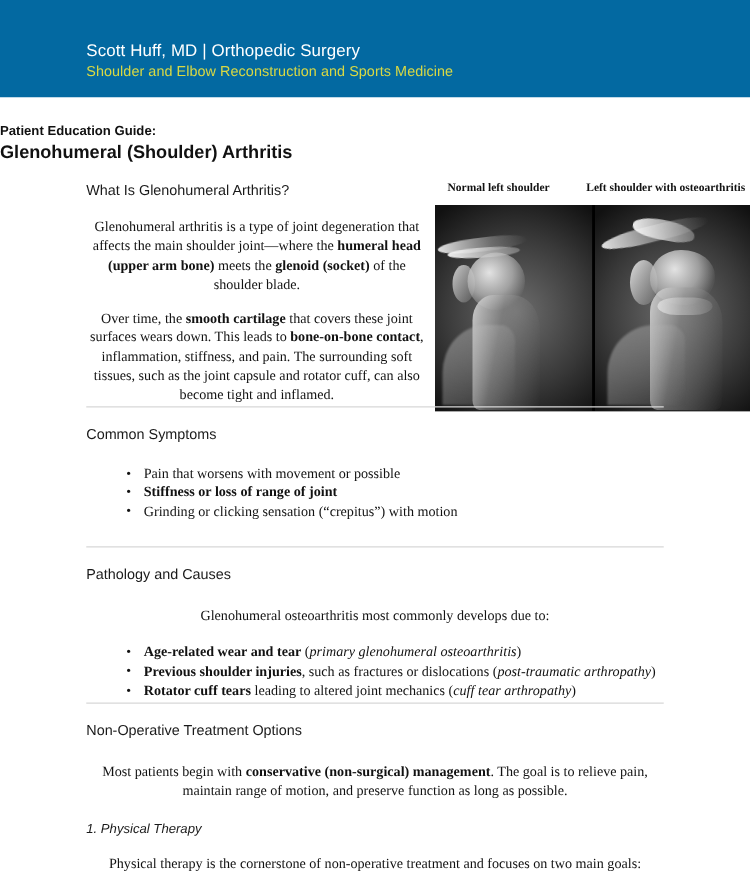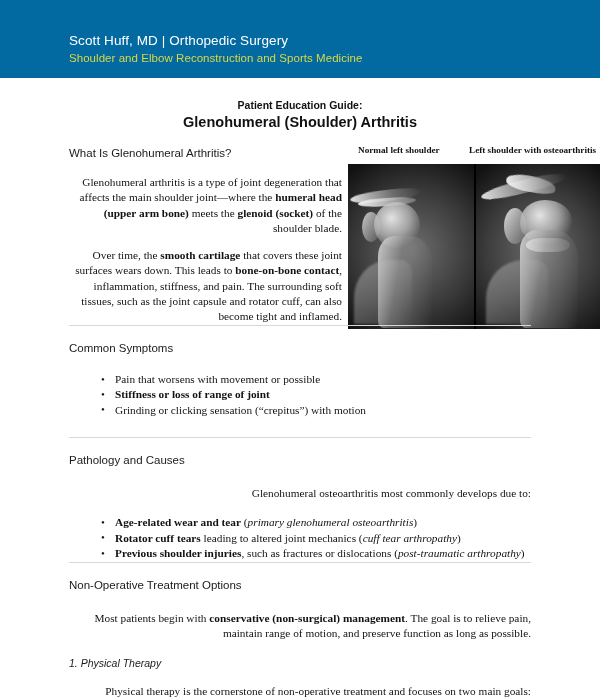--- a/index.html
+++ b/index.html
@@ -52,21 +52,20 @@
     width: 600px;
     height: 619px;
     background: #ffffff;
   }
 
   
   .doc-title-block {
     position: absolute;
     left: 0; top: 20px;
     width: 600px;
-    text-align: center;
   }
   .doc-eyebrow {
     font-family: "Liberation Sans", sans-serif;
     font-size: 10.5px;
     font-weight: bold;
     color: #111111;
     line-height: 14px;
   }
   .doc-title {
     font-family: "Liberation Sans", sans-serif;
@@ -104,21 +103,21 @@
     line-height: 16px;
   }
 
   
   .body-copy {
     font-family: "Liberation Serif", serif;
     font-size: 11.3px;
     font-weight: 400;
     color: #121212;
     line-height: 15.3px;
-    text-align: right;
+    text-align: center;
   }
   .body-copy b { font-weight: bold; }
 
   
   .xray-captions {
     position: relative;
     height: 16px;
     width: 100%;
   }
   .xray-cap {
@@ -325,22 +324,22 @@
 
   <div class="flow" style="top:359px;">
     <hr class="divider">
     <div class="sp-14"></div>
     <div class="sec-head">Pathology and Causes</div>
     <div class="sp-18"></div>
     <div class="body-copy">Glenohumeral osteoarthritis most commonly develops due to:</div>
     <div class="sp-14"></div>
     <ul class="bullets">
         <li><b>Age-related wear and tear</b><span> (</span><i>primary glenohumeral osteoarthritis</i><span>)</span></li>
+        <li><b>Previous shoulder injuries</b><span>, such as fractures or dislocations (</span><i>post-traumatic arthropathy</i><span>)</span></li>
         <li><b>Rotator cuff tears</b><span> leading to altered joint mechanics (</span><i>cuff tear arthropathy</i><span>)</span></li>
-        <li><b>Previous shoulder injuries</b><span>, such as fractures or dislocations (</span><i>post-traumatic arthropathy</i><span>)</span></li>
       </ul>
   </div>
 
   <div class="flow" style="top:484px;">
     <hr class="divider">
     <div class="sp-14"></div>
     <div class="sec-head">Non-Operative Treatment Options</div>
     <div class="sp-18"></div>
     <div class="body-copy"><span>Most patients begin with </span><b>conservative (non-surgical) management</b><span>. The goal is to relieve pain, maintain range of motion, and preserve function as long as possible.</span></div>
     <div class="sp-14"></div>

